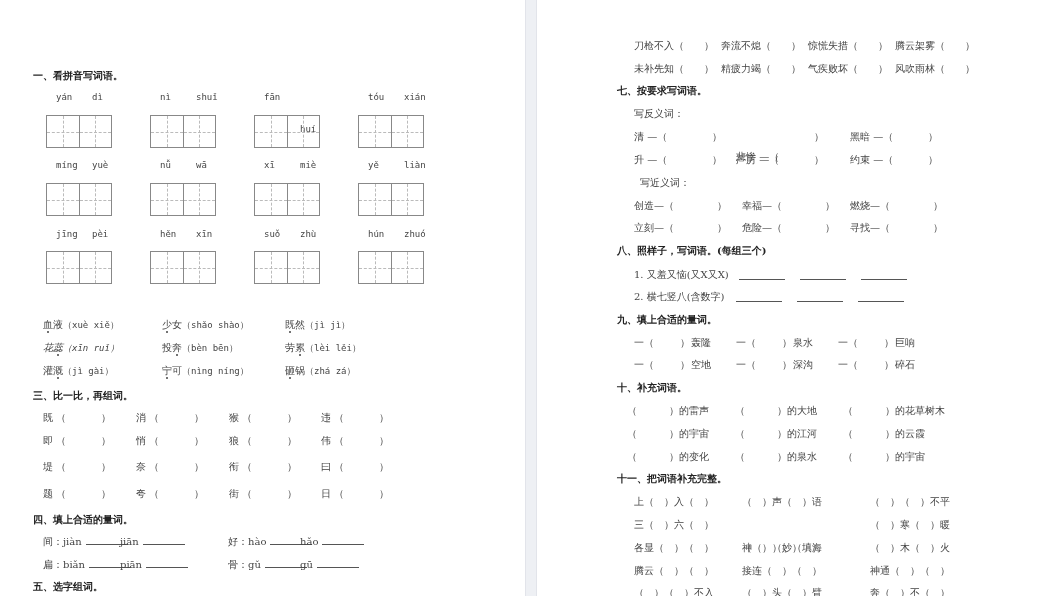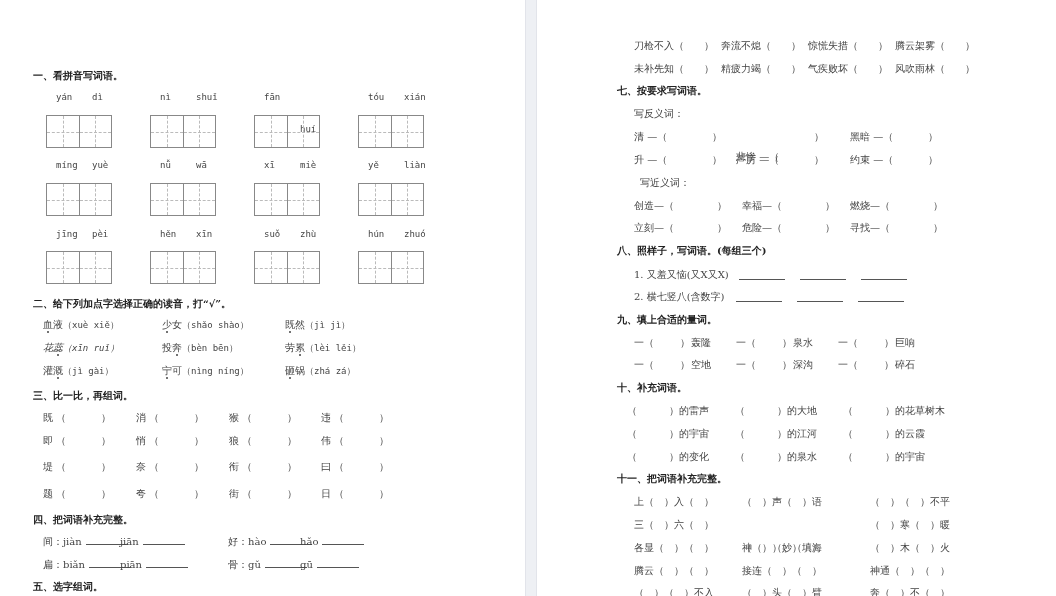--- a/index.html
+++ b/index.html
@@ -99,21 +99,20 @@
         <div class="cell"></div>
       </div>
       <div class="abs py" style="left:368px;top:229px;">hún</div>
       <div class="abs py" style="left:404px;top:229px;">zhuó</div>
       <div class="grid" style="left:358px;top:251px;">
         <div class="cell"></div>
         <div class="cell"></div>
       </div>
     </div>
 
-  <div class="abs h" style="left:33px;top:297px;">二、给下列加点字选择正确的读音，打“√”。</div>
   <div id="s2">
       <div class="abs t" style="left:43px;top:318px;"><span class="dot">血</span><span>液</span><span class="py">（xuè  xiě）</span></div>
       <div class="abs t" style="left:162px;top:318px;"><span class="dot">少</span><span>女</span><span class="py">（shǎo  shào）</span></div>
       <div class="abs t" style="left:285px;top:318px;"><span class="dot">既</span><span>然</span><span class="py">（jì  jì）</span></div>
       <div class="abs t" style="left:43px;top:341px;font-style:italic;"><span>花</span><span class="dot">蕊</span><span class="py">（xīn  ruǐ）</span></div>
       <div class="abs t" style="left:162px;top:341px;"><span>投</span><span class="dot">奔</span><span class="py">（bèn  bēn）</span></div>
       <div class="abs t" style="left:285px;top:341px;"><span>劳</span><span class="dot">累</span><span class="py">（lèi  lěi）</span></div>
       <div class="abs t" style="left:43px;top:364px;"><span>灌</span><span class="dot">溉</span><span class="py">（jì gài）</span></div>
       <div class="abs t" style="left:162px;top:364px;"><span class="dot">宁</span><span>可</span><span class="py">（nìng níng）</span></div>
       <div class="abs t" style="left:285px;top:364px;"><span class="dot">砸</span><span>锅</span><span class="py">（zhá zá）</span></div>
@@ -180,21 +179,21 @@
       <div class="abs t" style="left:229px;top:487px;">街</div>
       <div class="abs t" style="left:242px;top:487px;">（</div>
       <div class="abs t" style="left:261px;top:487px;width:30px;height:12px;"></div>
       <div class="abs t" style="left:287px;top:487px;">）</div>
       <div class="abs t" style="left:321px;top:487px;">日</div>
       <div class="abs t" style="left:334px;top:487px;">（</div>
       <div class="abs t" style="left:353px;top:487px;width:30px;height:12px;"></div>
       <div class="abs t" style="left:379px;top:487px;">）</div>
     </div>
 
-  <div class="abs h" style="left:33px;top:513px;">四、把词语补充完整。</div>
+  <div class="abs h" style="left:33px;top:513px;">四、填上合适的量词。</div>
   <div id="s4">
       <div class="abs t" style="left:43px;top:535px;"><span>间：jiàn</span><span class="uline" style="margin-left: 4px;"></span></div>
       <div class="abs t" style="left:120px;top:535px;"><span>jiān</span><span class="uline" style="margin-left: 4px;"></span></div>
       <div class="abs t" style="left:228px;top:535px;"><span>好：hào</span><span class="uline" style="margin-left: 4px;"></span></div>
       <div class="abs t" style="left:300px;top:535px;"><span>hǎo</span><span class="uline" style="margin-left: 4px;"></span></div>
       <div class="abs t" style="left:43px;top:558px;"><span>扁：biǎn</span><span class="uline" style="margin-left: 4px;"></span></div>
       <div class="abs t" style="left:120px;top:558px;"><span>piān</span><span class="uline" style="margin-left: 4px;"></span></div>
       <div class="abs t" style="left:228px;top:558px;"><span>骨：gǔ</span><span class="uline" style="margin-left: 4px;"></span></div>
       <div class="abs t" style="left:300px;top:558px;"><span>gū</span><span class="uline" style="margin-left: 4px;"></span></div>
     </div>

